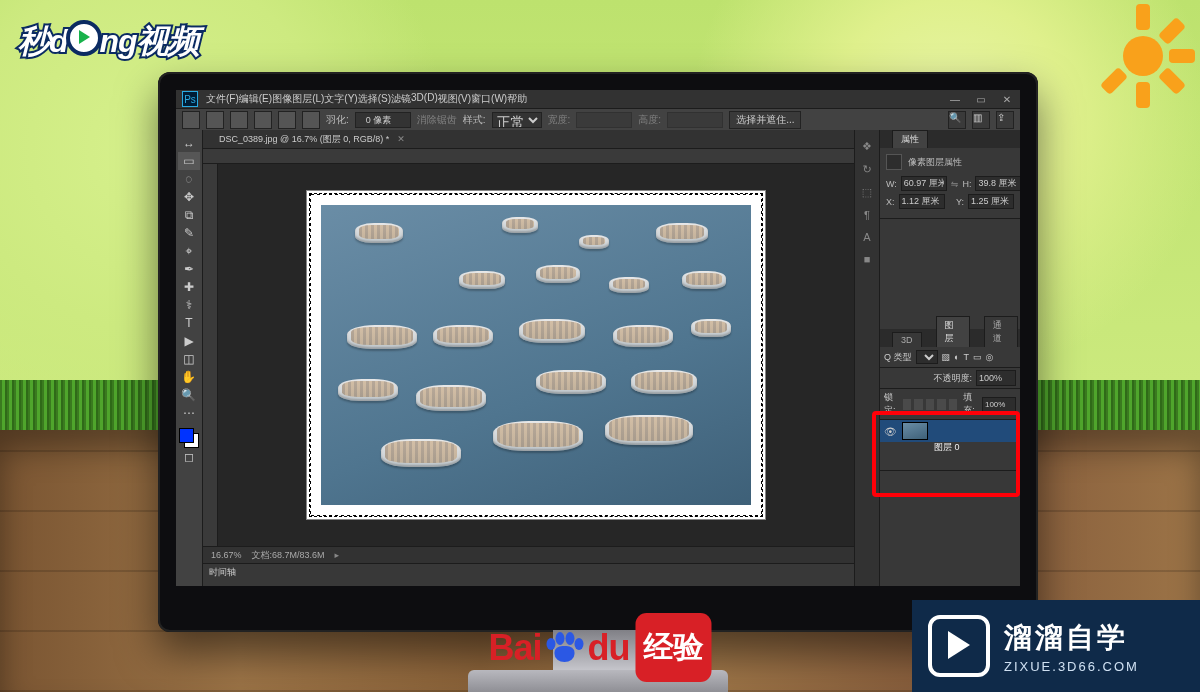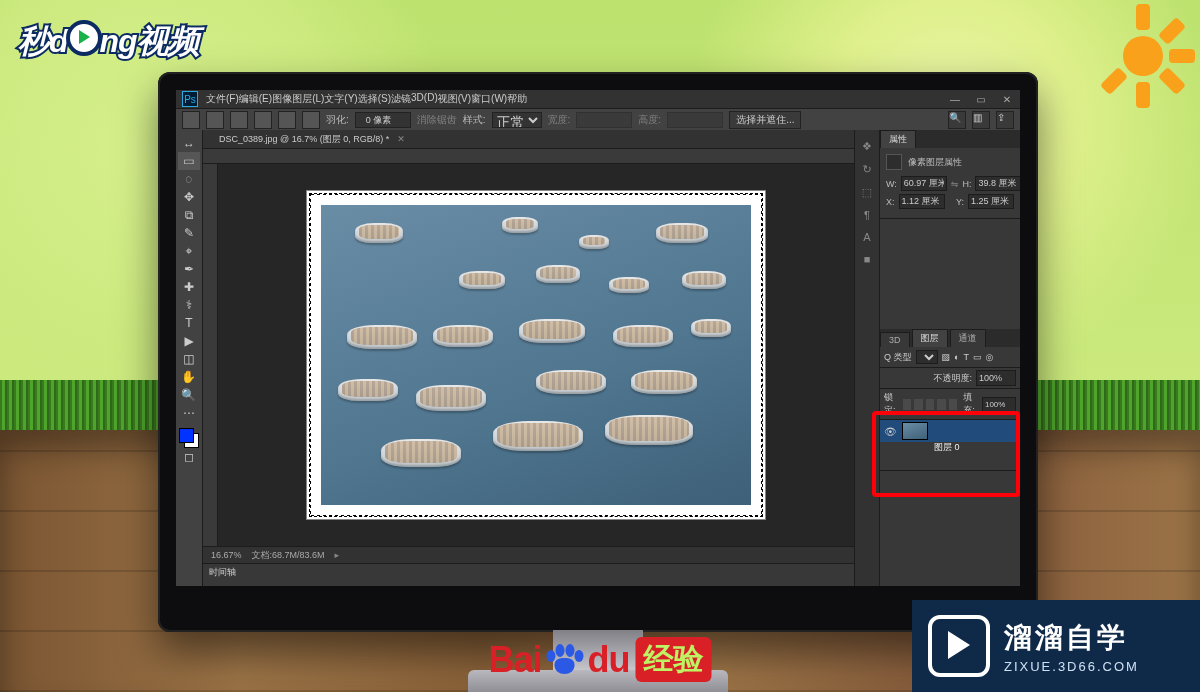--- a/index.html
+++ b/index.html
@@ -108,21 +108,21 @@
   .status{height:16px;background:#323232;border-top:1px solid #1c1c1c;display:flex;align-items:center;
     gap:10px;padding:0 8px;color:#aaa;font-size:9px;}
   .timeline{height:18px;background:#383838;border-top:1px solid #1c1c1c;padding:2px 6px;color:#ccc;font-size:9px;}
 
   .right-strip{width:24px;background:#323232;border-left:1px solid #1c1c1c;display:flex;flex-direction:column;
     align-items:center;gap:10px;padding-top:10px;color:#888;font-size:11px;}
 
   .panels{width:140px;background:#383838;border-left:1px solid #1c1c1c;display:flex;flex-direction:column;}
   .panel{border-bottom:1px solid #1c1c1c;}
   .panel .tabrow{display:flex;height:18px;background:#2b2b2b;align-items:flex-end;}
-  .panel .tabrow span{padding:2px 8px;font-size:9px;color:#aaa;background:#383838;border:1px solid #1c1c1c;border-bottom:none;margin-right:2px;}
+  .panel .tabrow span{padding:2px 8px;font-size:9px;color:#aaa;background:#383838;border:1px solid #1c1c1c;border-bottom:none;margin-right:2px;margin-left:12px;}
   .panel .tabrow span.act{background:#424242;color:#ddd;}
   .panel .bodyp{padding:6px;font-size:9px;color:#bbb;}
   .prop .row{display:flex;align-items:center;gap:4px;margin:3px 0;}
   .prop input{width:40px;height:13px;background:#2d2d2d;border:1px solid #1c1c1c;color:#ccc;font-size:9px;padding:0 2px;}
   .prop .link{color:#888;}
   .prop .hdr{display:flex;align-items:center;gap:6px;margin-bottom:6px;}
   .prop .hdr .ic{width:14px;height:14px;border:1px solid #555;background:#2d2d2d;}
 
   .layers .tabrow{}
   .layers .toolbar{display:flex;align-items:center;gap:4px;padding:3px 4px;border-bottom:1px solid #1c1c1c;font-size:9px;}
@@ -145,21 +145,21 @@
   .wk-baidu{position:absolute;left:50%;bottom:10px;transform:translateX(-50%);display:flex;align-items:center;
     font-weight:700;}
   .wk-baidu .paw{width:42px;height:36px;position:relative;margin:0 2px;}
   .wk-baidu .paw span{position:absolute;background:#2b58e4;border-radius:50%;}
   .wk-baidu .paw .p1{width:9px;height:12px;left:3px;top:8px;}
   .wk-baidu .paw .p2{width:9px;height:13px;left:12px;top:2px;}
   .wk-baidu .paw .p3{width:9px;height:13px;left:22px;top:2px;}
   .wk-baidu .paw .p4{width:9px;height:12px;left:31px;top:8px;}
   .wk-baidu .paw .p5{width:20px;height:16px;left:11px;top:16px;border-radius:40% 40% 50% 50%;}
   .wk-baidu .b1{font-size:36px;color:#d82026;letter-spacing:-1px;}
-  .wk-baidu .b2{font-size:30px;background:#d82026;color:#bef264;padding:2px 8px;border-radius:6px;margin-left:6px;}
+  .wk-baidu .b2{font-size:30px;background:#d82026;color:#ffffff;padding:14px 8px;border-radius:11px;margin-left:6px;}
 
   .wk-zixue{position:absolute;right:0;bottom:0;width:288px;height:92px;background:#0f2a49;
     display:flex;align-items:center;gap:14px;padding:0 16px;box-sizing:border-box;}
   .wk-zixue .pl{width:54px;height:54px;border:4px solid #fff;border-radius:12px;position:relative;}
   .wk-zixue .pl::after{content:"";position:absolute;left:16px;top:12px;border-left:22px solid #fff;
     border-top:14px solid transparent;border-bottom:14px solid transparent;}
   .wk-zixue .txt .t1{color:#fff;font-size:28px;font-weight:600;letter-spacing:3px;}
   .wk-zixue .txt .t2{color:#cfe0f2;font-size:13px;letter-spacing:2px;margin-top:2px;}
 </style>
 </head>

